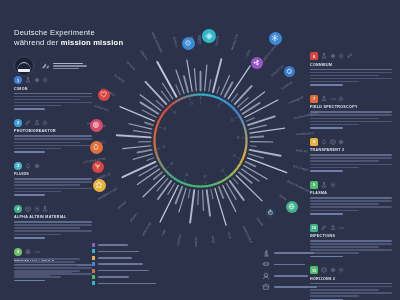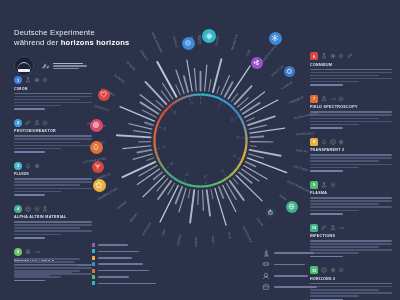--- a/index.html
+++ b/index.html
@@ -104,21 +104,21 @@
   .footnote i { display:block; height:1.5px; background:#4c5672; border-radius:1px; margin-bottom:1.8px; }
 </style>
 </head>
 <body>
 
 <div id="poster">
 
   <div class="header">
     <div class="title">
       <span>Deutsche Experimente</span><br>
-      <span>während der </span><span class="strong">horizons horizons</span>
+      <span>während der </span><span class="strong">mission mission</span>
     </div>
     <div class="logos">
       <div class="patch">
         <div class="arc"></div>
           <div class="band"></div>
       </div>
       <div class="dlr">
         <svg class="mark" viewBox="0 0 20 20">
           <path d="M2 14 L10 3 L12 7 L7 14 Z M11 14 L16 7 L18 11 L15 14 Z" fill="#8d97ae"></path>
         </svg>

